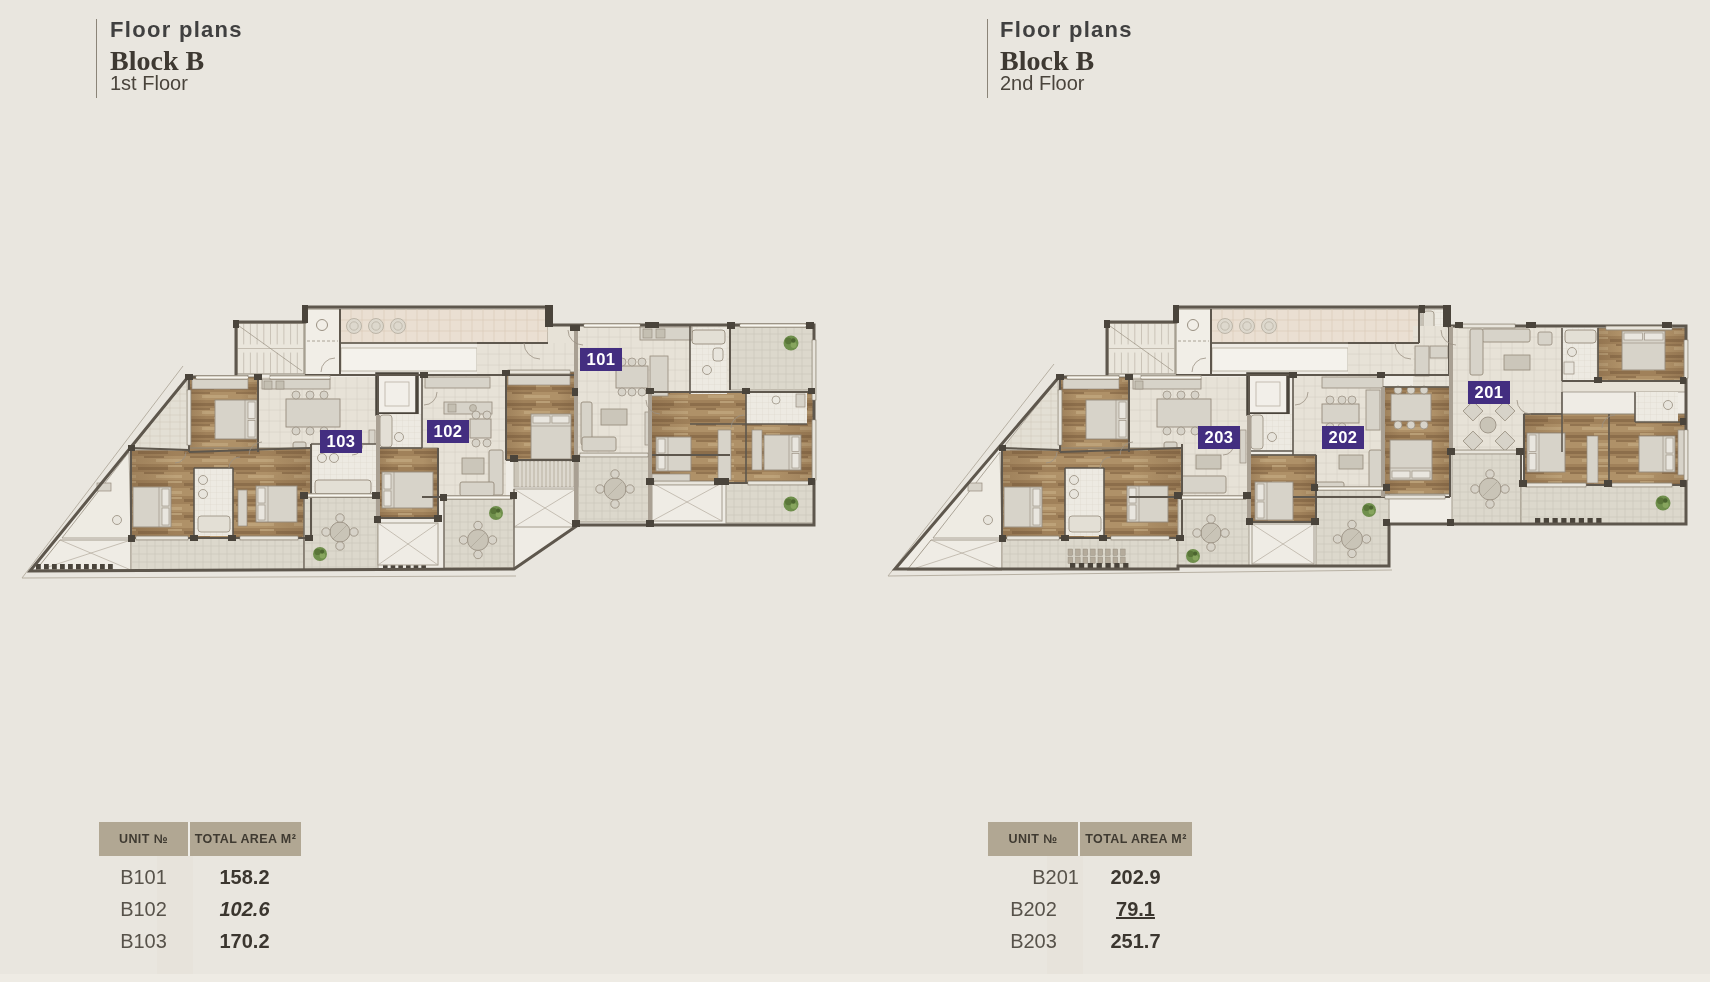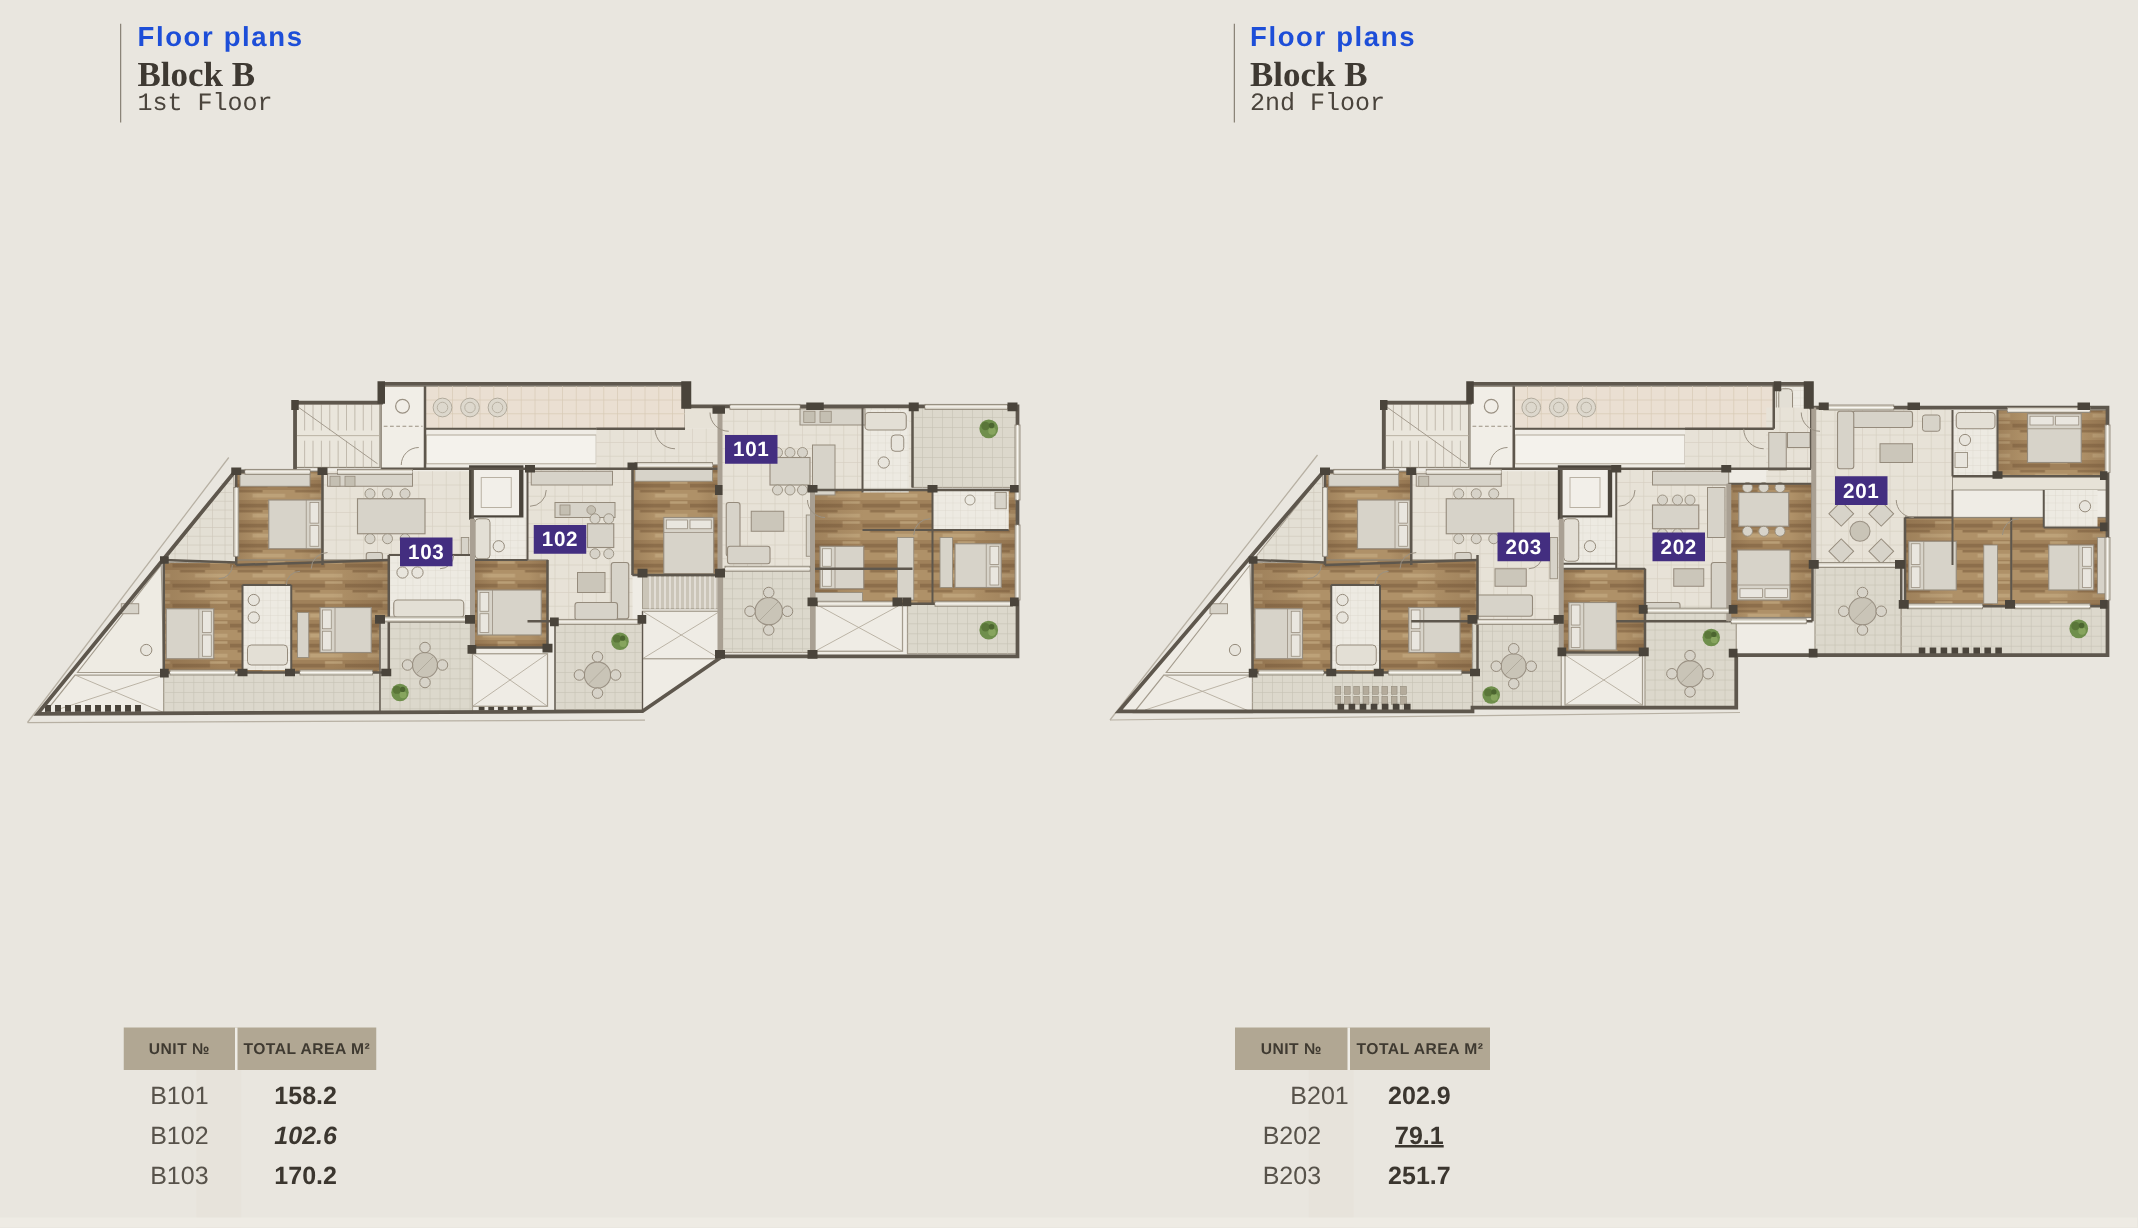--- a/index.html
+++ b/index.html
@@ -1,22 +1,22 @@
 <!DOCTYPE html>
 <html><head>
 <meta charset="utf-8">
 <style>
   html,body { margin:0; padding:0; }
   body { width:1710px; height:982px; background:#e9e6df; position:relative; overflow:hidden;
          font-family:"Liberation Sans", sans-serif; }
   .rule { position:absolute; width:1px; background:#8b8478; }
   .t1 { position:absolute; font-family:"Liberation Sans", sans-serif; font-weight:bold; font-size:22px;
-         color:#1d4ed8; letter-spacing:1.3px; }
+         color:#404040; letter-spacing:1.3px; }
   .t2 { position:absolute; font-family:"Liberation Serif", serif; font-weight:bold; font-size:28px; color:#3e3932; }
-  .t3 { position:absolute; font-family:Liberation Mono, monospace; font-size:20px; color:#4a443c; }
+  .t3 { position:absolute; font-family:Liberation Sans, sans-serif; font-size:20px; color:#4a443c; }
   .th { position:absolute; height:34px; background:#b1a793; }
   .thc { position:absolute; top:0; height:20px; line-height:34px; text-align:center; color:#3f3a31;
           font-size:12.5px; font-weight:bold; letter-spacing:0.4px; }
   .tdu { position:absolute; width:91px; text-align:center; font-size:20px; color:#57524a; }
   .tdv { position:absolute; width:113px; text-align:center; font-size:20px; font-weight:bold; color:#3b362f; }
 </style>
 </head>
 <body>
 
 <div class="rule" style="left:96px; top:19px; height:79px;"></div>

